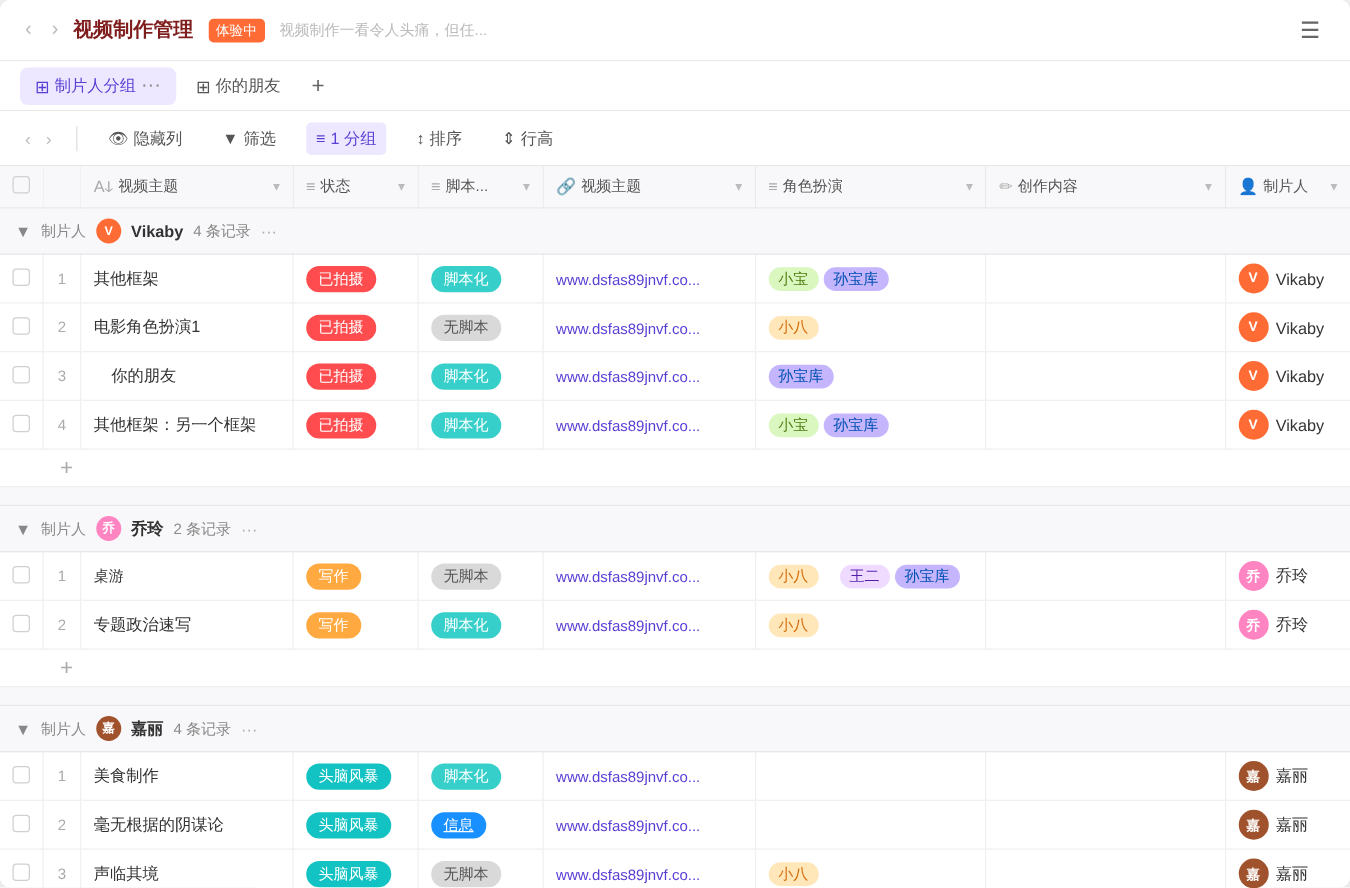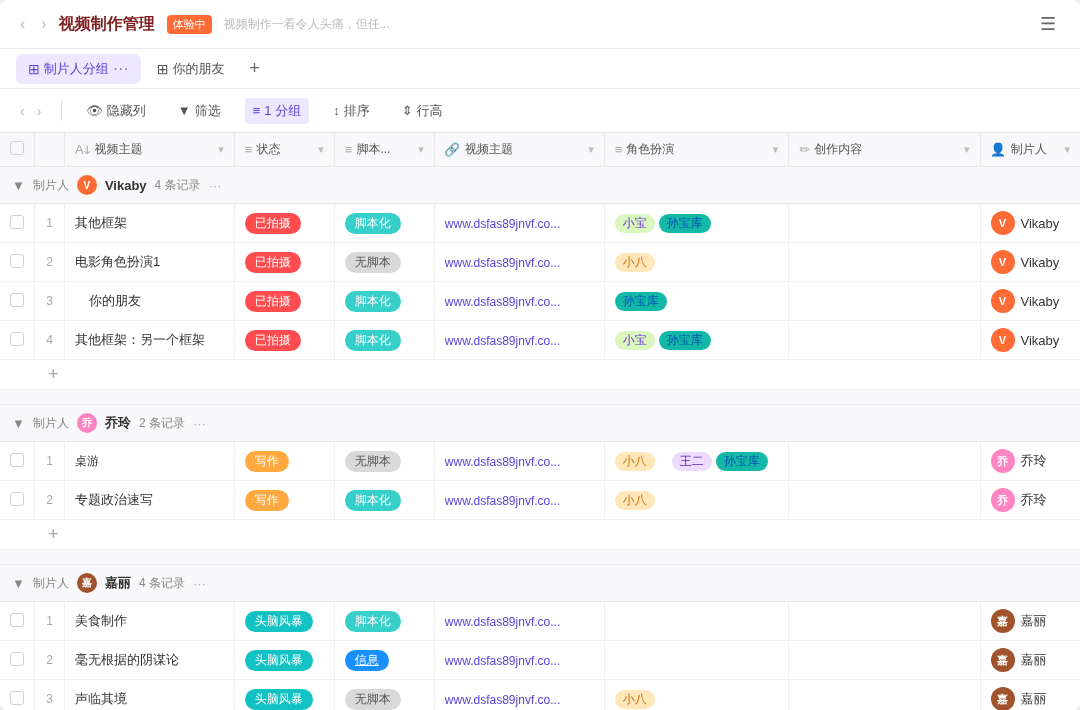--- a/index.html
+++ b/index.html
@@ -51,22 +51,22 @@
     .badge { display: inline-block; padding: 2px 10px; border-radius: 20px; font-size: 12px; font-weight: 500; white-space: nowrap; }
     .badge-red { background: #ff4d4f; color: #fff; }
     .badge-cyan { background: #36cfc9; color: #fff; }
     .badge-orange { background: #ffa940; color: #fff; }
     .badge-gray { background: #d9d9d9; color: #555; }
     .badge-teal { background: #13c2c2; color: #fff; }
     .badge-blue { background: #1890ff; color: #fff; text-decoration: underline; }
 
     .tags { display: flex; gap: 4px; flex-wrap: wrap; }
     .tag { display: inline-block; padding: 1px 8px; border-radius: 20px; font-size: 12px; }
-    .tag-green { background: #d9f7be; color: #6d28d9; text-align: center; }
-    .tag-blue { background: #14b8a6; color: #0050b3; text-align: right; }
+    .tag-green { background: #d9f7be; color: #4d7c0f; text-align: center; }
+    .tag-blue { background: #c4b5fd; color: #0050b3; text-align: right; }
     .tag-orange { background: #ffe7ba; color: #d46b08; }
     .tag-purple { background: #efdbff; color: #531dab; margin-left: 13px; }
 
     .link-text { color: #5b3fd4; text-decoration: none; font-size: 12px; }
 
     .row-num { color: #aaa; font-size: 12px; text-align: center; width: 24px; }
     .checkbox-cell { width: 32px; text-align: center; }
     .checkbox { width: 14px; height: 14px; border: 1.5px solid #d0d0d0; border-radius: 3px; display: inline-block; cursor: pointer; }
 
     

